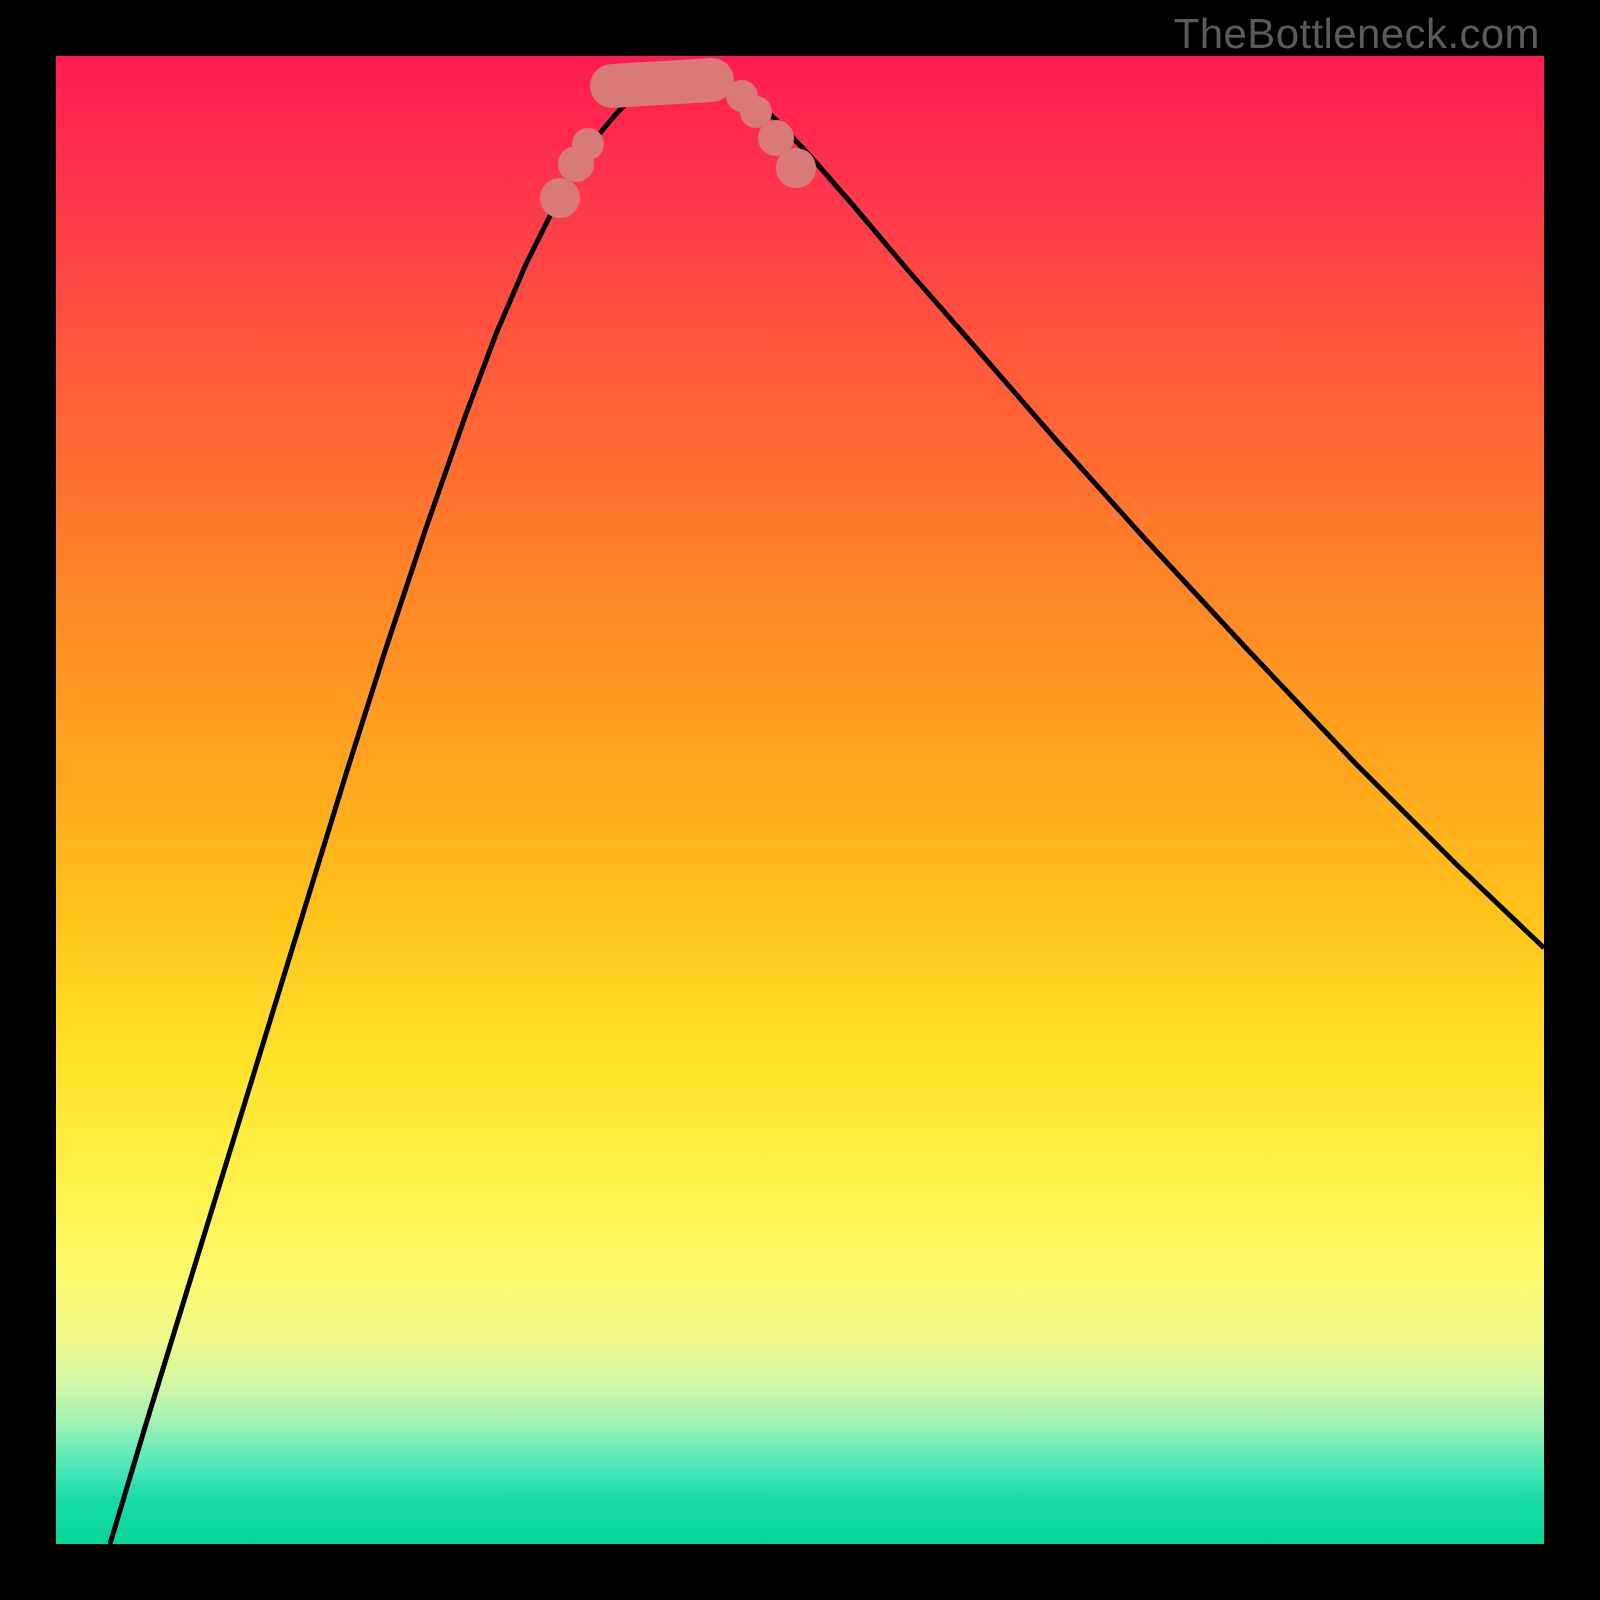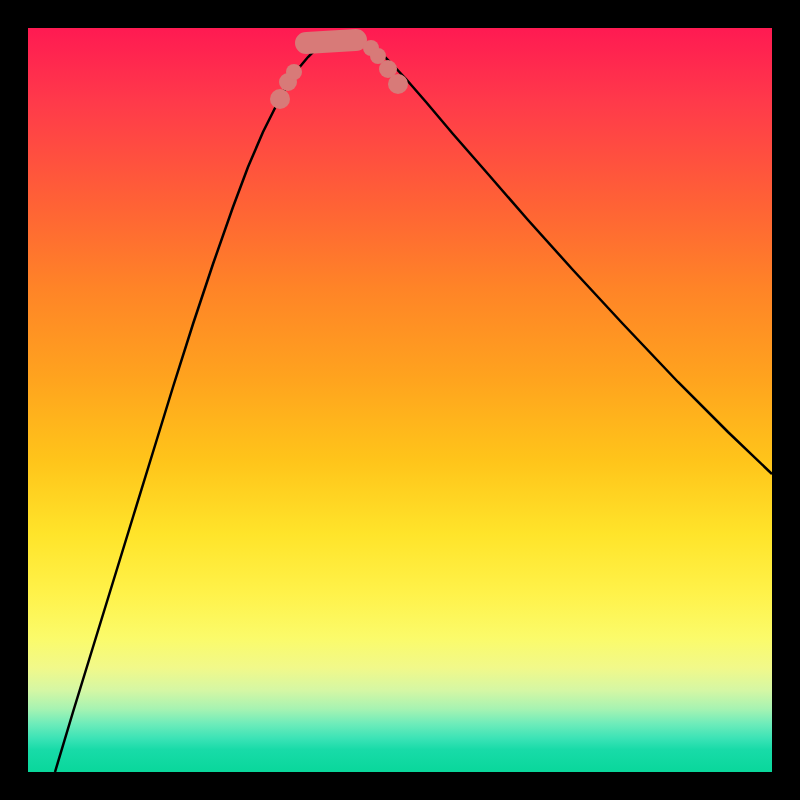--- a/index.html
+++ b/index.html
@@ -77,20 +77,21 @@
   }
   .marker-pill {
     fill: #d87a78;
     stroke: none;
   }
 </style>
 </head>
 <body>
 
 <div class="chart-container">
+  <div class="watermark">TheBottleneck.com</div>
   <div class="plot-area">
     <div class="gradient-bg"></div>
     <svg class="curves" viewBox="0 0 744 744">
       <path id="left-curve" class="curve-line" d="M27 744 L45 684 L65 619 L85 554 L105 489 L125 424 L145 359 L165 296 L185 236 L205 179 L220 139 L235 104 L250 74 L260 56 L270 41 L280 29 L288 21 L296 15 "></path>
       <path id="right-curve" class="curve-line" d="M340 15 L350 22 L362 34 L378 51 L398 74 L425 106 L460 146 L500 192 L545 242 L595 296 L650 354 L700 404 L744 446 "></path>
       <g id="markers">
           <circle cx="252" cy="71" r="10" class="marker-dot"></circle>
           <circle cx="260" cy="54" r="9" class="marker-dot"></circle>
           <circle cx="266" cy="44" r="8" class="marker-dot"></circle>
           <path d="M 278 15

